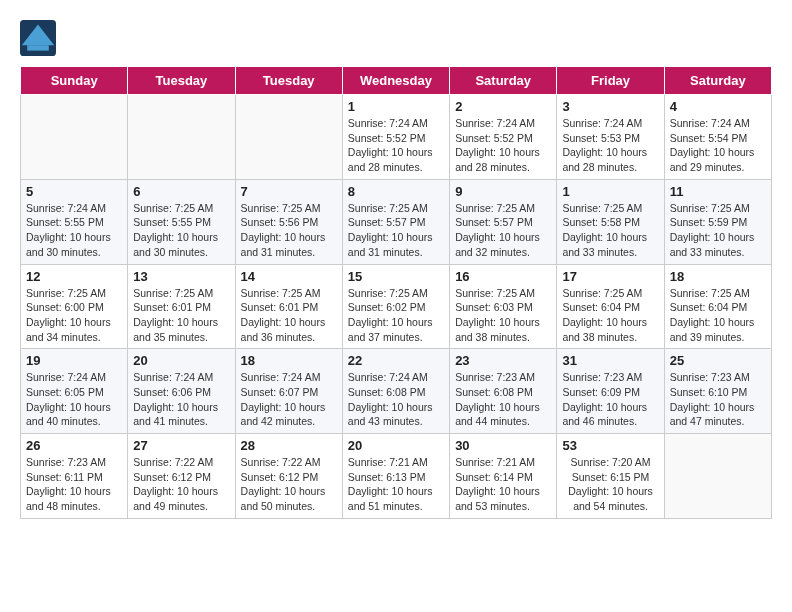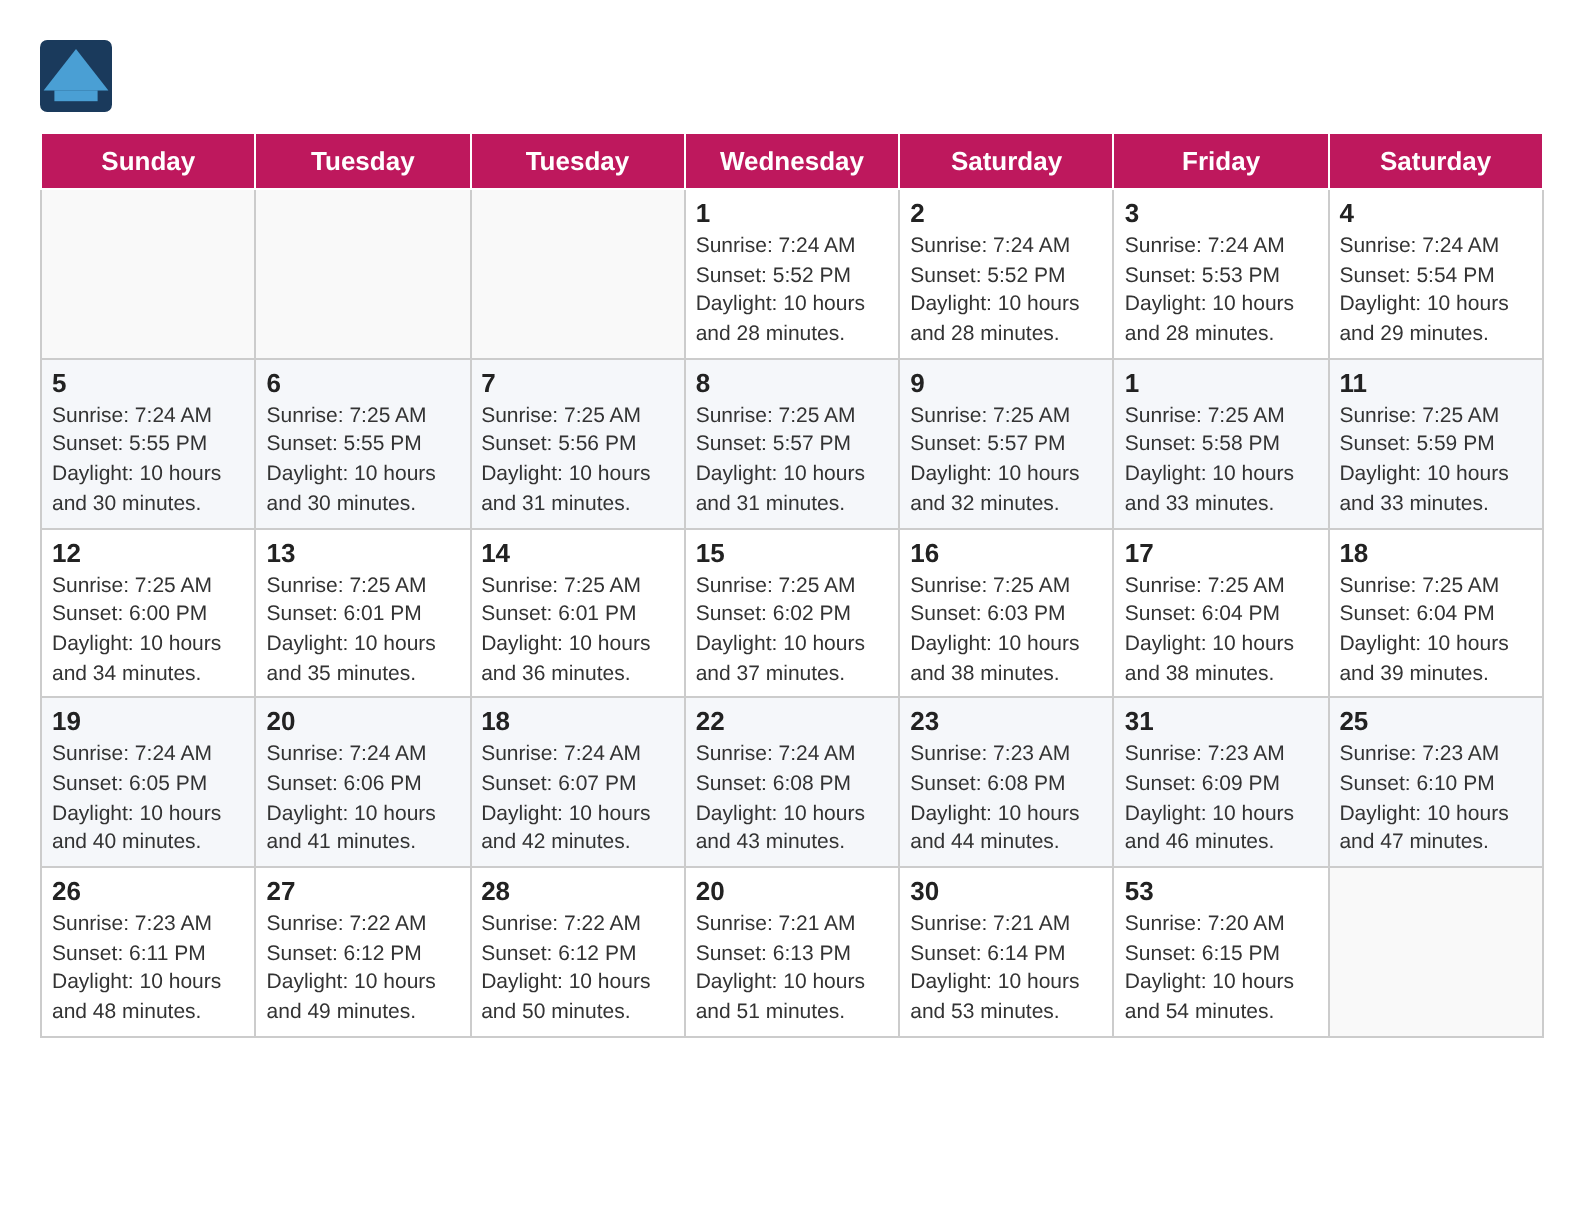--- a/index.html
+++ b/index.html
@@ -334,21 +334,21 @@
         </td>
         <td>
           <span class="day-number">30</span>
           <div class="day-info" style="white-space: pre-line;">Sunrise: 7:21 AM
 Sunset: 6:14 PM
 Daylight: 10 hours
 and 53 minutes.</div>
         </td>
         <td>
           <span class="day-number">53</span>
-          <div class="day-info" style="white-space: pre-line;">Sunrise: 7:20 AM
+          <div class="day-info" style="white-space: pre-line; text-align: center;">Sunrise: 7:20 AM
 Sunset: 6:15 PM
 Daylight: 10 hours
 and 54 minutes.</div>
         </td>
         <td class="empty"></td>
       </tr>
     </tbody>
 </table>
 
 </body></html>

